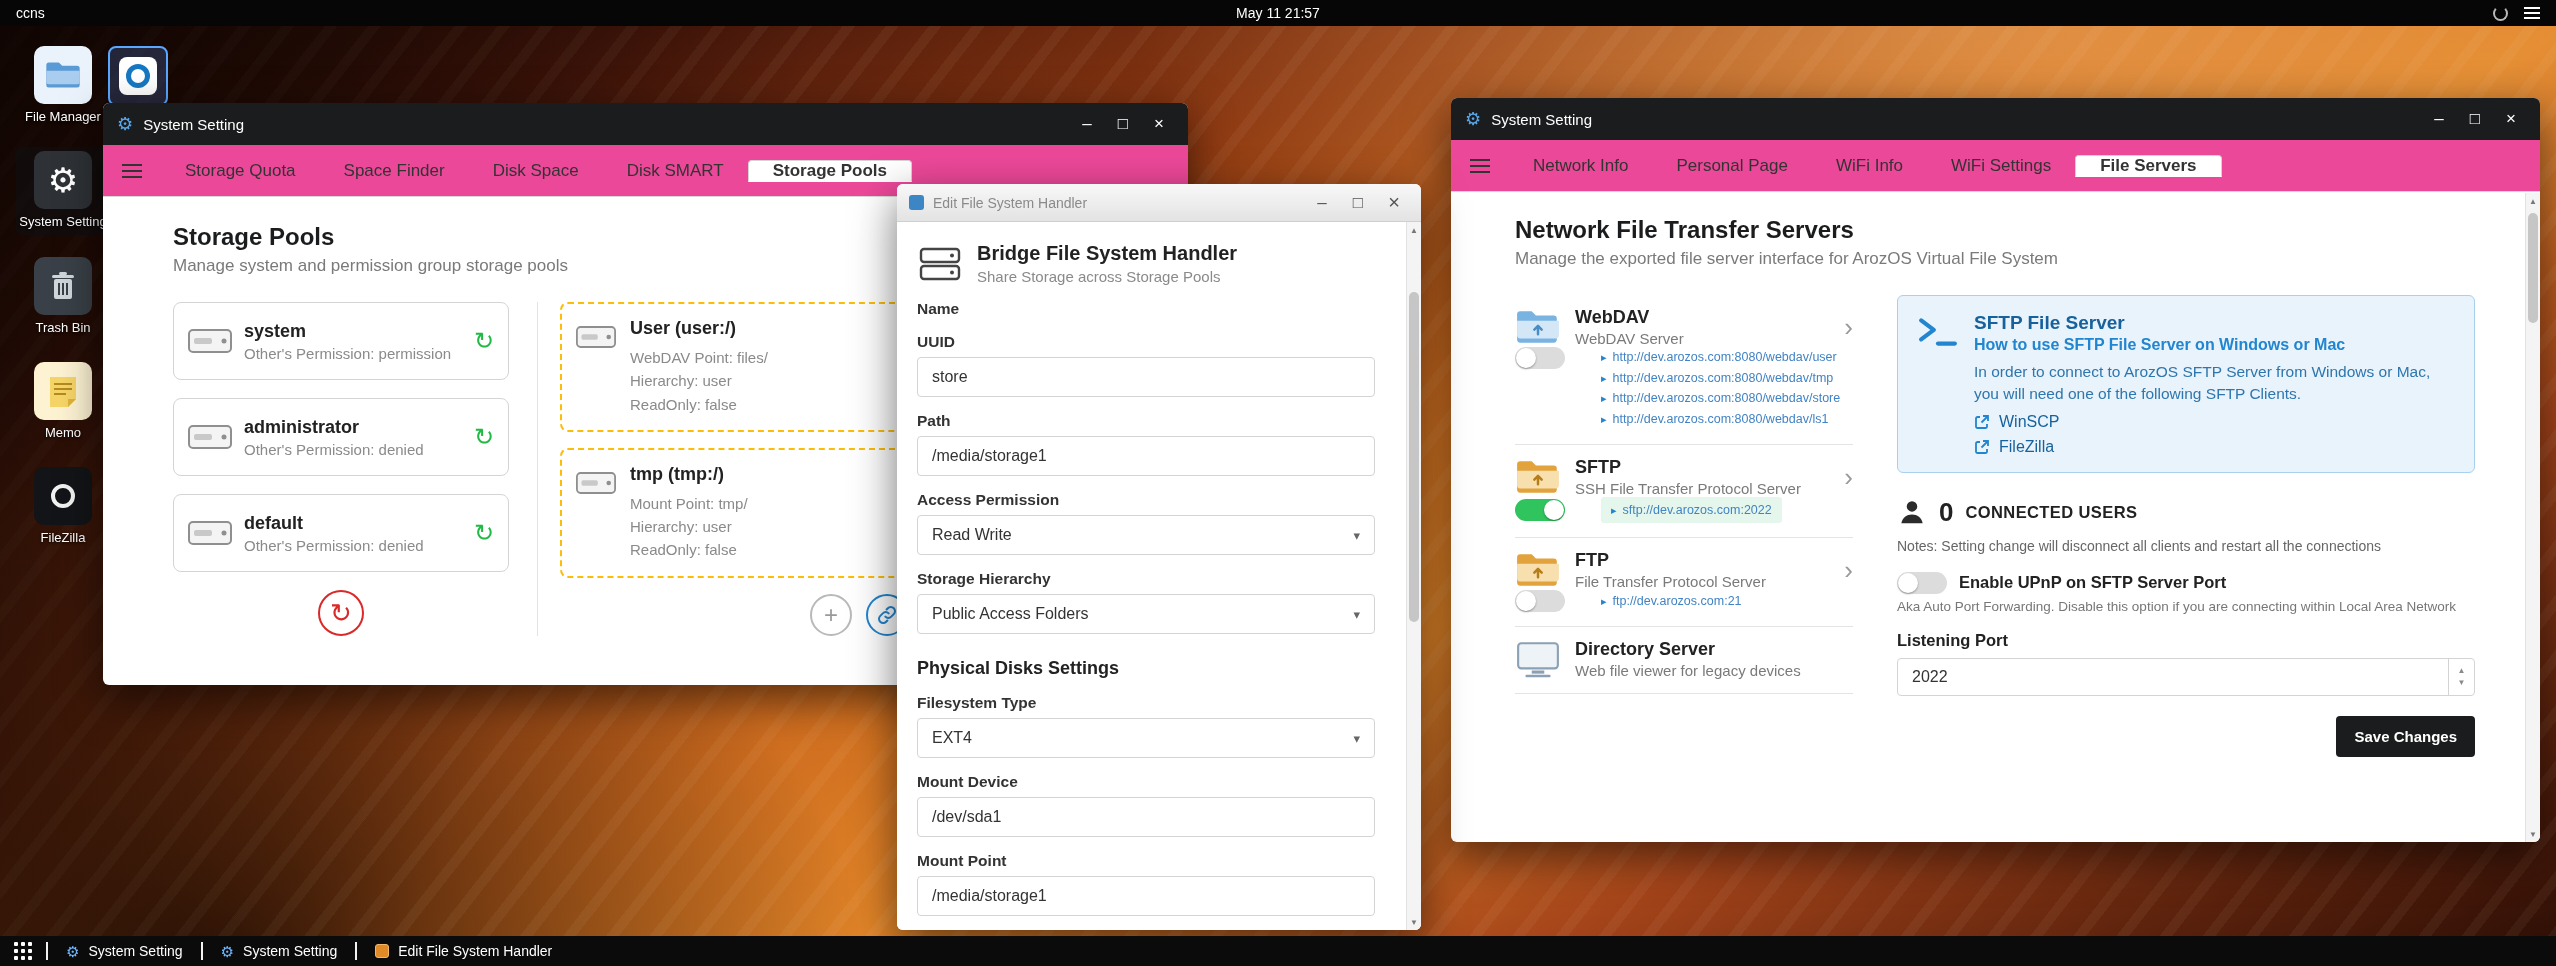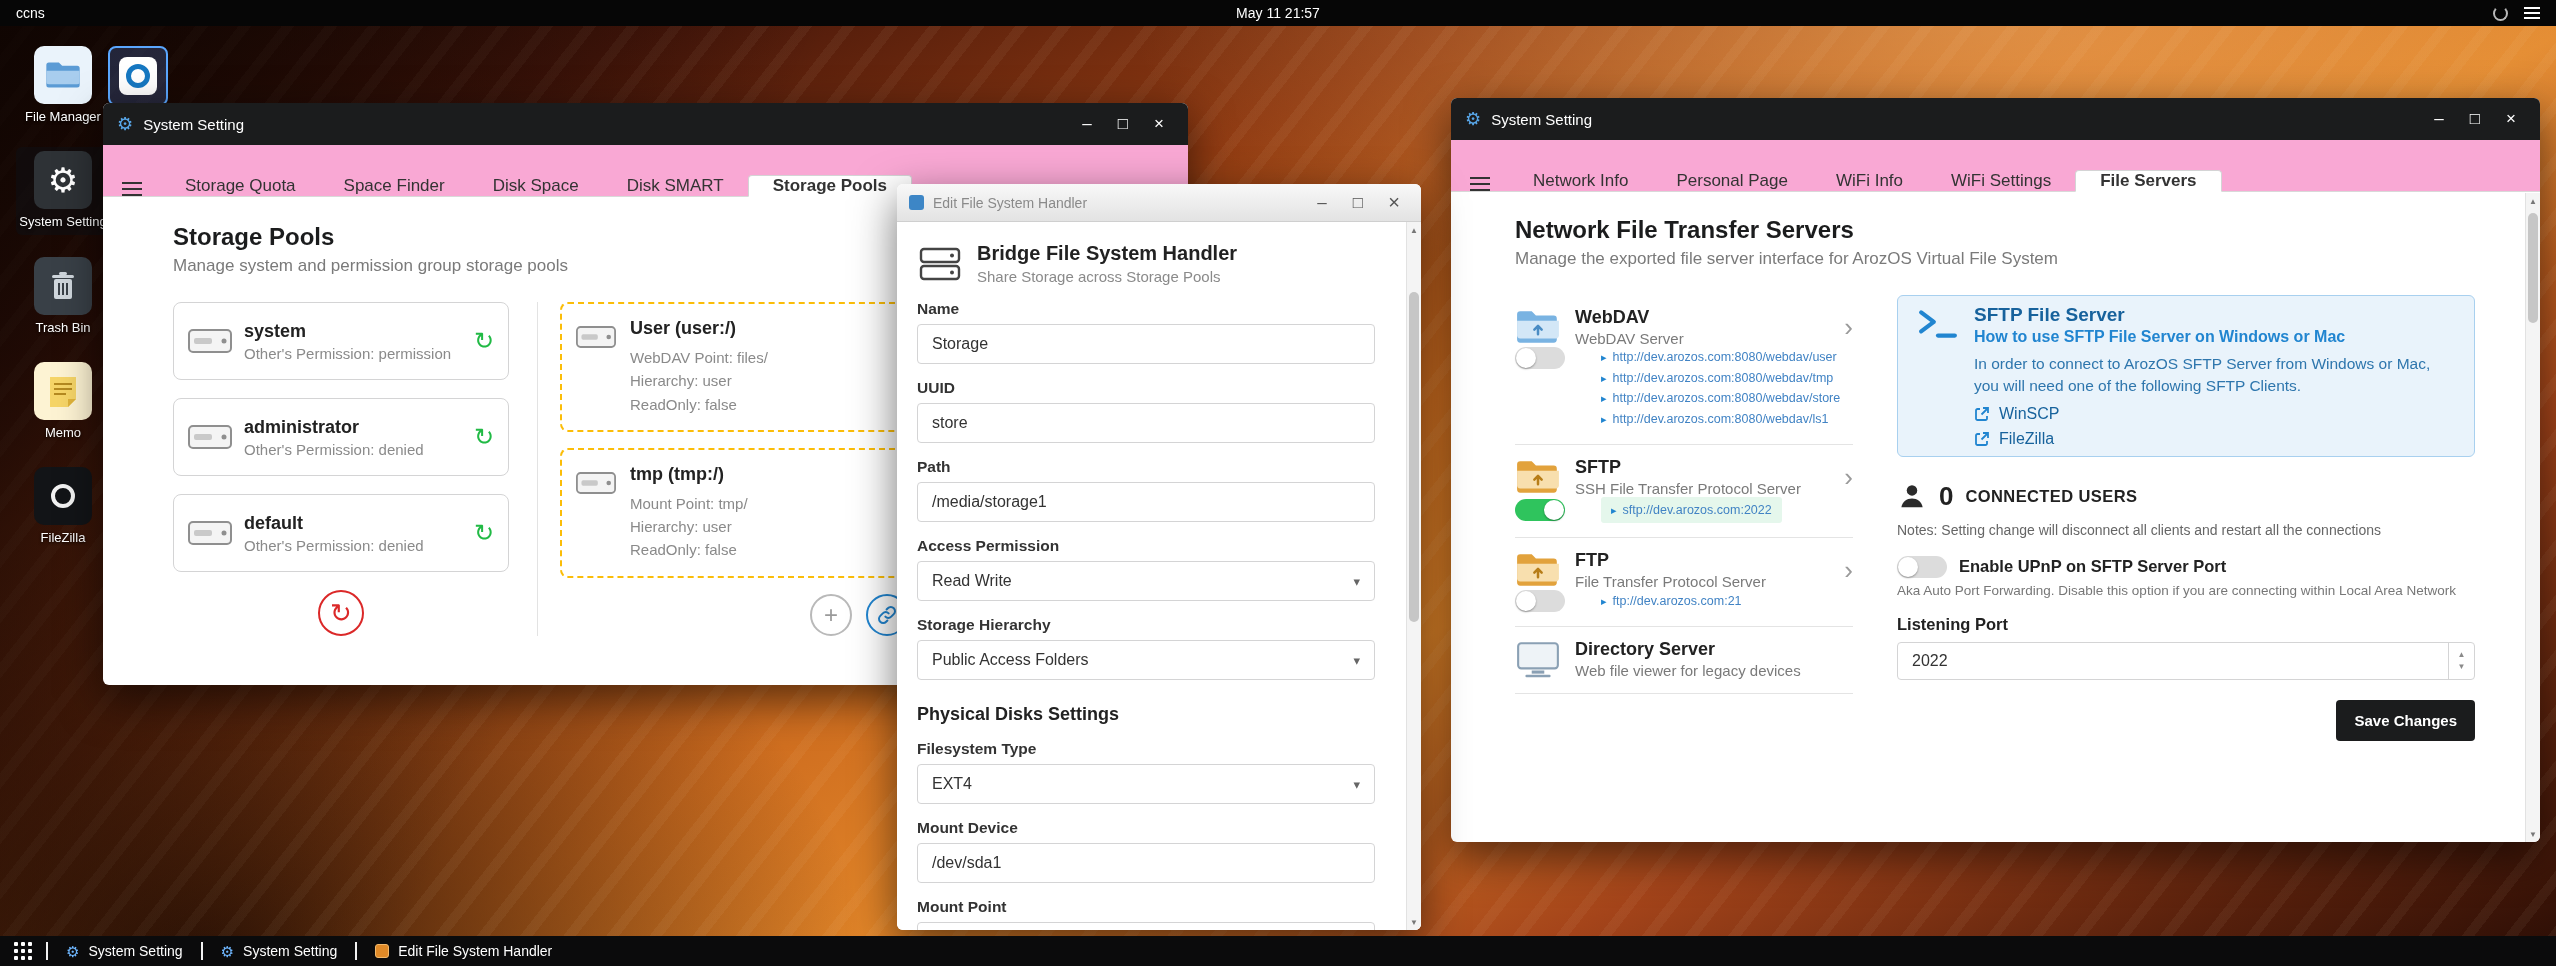--- a/index.html
+++ b/index.html
@@ -45,21 +45,21 @@
   .tbar-dark .wtitle { color:#fff; font-size:15px; }
   .tbar-icon { color:#58a6e8; font-size:18px; line-height:1; }
   .wbtns { margin-left:auto; display:flex; gap:6px; }
   .wbtn { width:30px; height:26px; display:flex; align-items:center; justify-content:center; color:#fff; font-size:17px; }
   .tbar-light { height:38px; background:linear-gradient(#f8f8f8,#e3e3e3); border-bottom:1px solid #cfcfcf;
     display:flex; align-items:center; padding:0 12px; gap:9px; }
   .tbar-light .wtitle { color:#8a8a8a; font-size:14px; }
   .tbar-light .wbtn { color:#555; }
   .blue-sq { width:15px; height:15px; background:#3d86c6; border-radius:3px; flex:none; }
 
-  .tabbar { height:52px; display:flex; align-items:flex-end; border-bottom:1px solid #d9d9d9; background:#f9a8d4; position:relative; }
+  .tabbar { height:52px; display:flex; align-items:center; border-bottom:1px solid #d9d9d9; background:#ec4899; position:relative; }
   .hamburger { width:58px; display:flex; flex-direction:column; align-items:center; justify-content:center; gap:4px; }
   .hamburger span { width:20px; height:2px; background:#333; display:block; }
   .tab { display:flex; align-items:center; padding:0 24px; font-size:17px; color:#333; position:relative; }
   .tab.active { font-weight:bold; border:1px solid #d4d4d5; border-bottom-color:#fff; margin-bottom:-1px;
     border-radius:4px 4px 0 0; background:#fff; }
 
   
   .sw-content { padding:26px 36px 0 70px; }
   .h1 { font-size:24px; font-weight:bold; color:#1b1c1d; }
   .hsub { font-size:17px; color:#7a7a7a; margin:5px 0 26px; }
@@ -113,21 +113,21 @@
   .link-row { font-size:12.5px; color:#4183c4; line-height:1.65; white-space:nowrap; }
   .link-row .bullet { color:#2185d0; margin-right:6px; font-size:11px; }
   .link-row.tinted { background:#e5f7ec; padding:3px 10px; border-radius:3px; }
   .sep { border:none; border-top:1px solid #e4e4e4; }
   .toggle { width:50px; height:22px; border-radius:11px; background:#dcdcdc; position:relative; flex:none; }
   .toggle::after { content:""; position:absolute; top:1px; left:1px; width:20px; height:20px; border-radius:50%;
     background:#fff; box-shadow:0 1px 2px rgba(0,0,0,.35); }
   .toggle.on { background:#2fc45d; }
   .toggle.on::after { left:auto; right:1px; }
   .info-col { margin-left:44px; width:578px; }
-  .info-box { background:#e9f3fb; border:1px solid #a8d0ef; border-radius:6px; padding:8px 20px; display:flex; gap:16px; }
+  .info-box { background:#e9f3fb; border:1px solid #a8d0ef; border-radius:6px; padding:16px 20px; display:flex; gap:16px; }
   .ib-title { font-size:19px; font-weight:bold; color:#17629c; }
   .ib-sub { font-size:16px; font-weight:bold; color:#2185d0; margin-top:2px; }
   .ib-body { font-size:15.5px; color:#2e76ad; line-height:1.45; margin-top:7px; }
   .client-row { display:flex; align-items:center; gap:9px; color:#17629c; font-size:16px; margin-top:7px; }
   .users-row { display:flex; align-items:center; gap:12px; margin-top:24px; }
   .users-count { font-size:26px; font-weight:bold; color:#222; }
   .users-label { font-size:16.5px; font-weight:bold; color:#222; letter-spacing:.4px;text-align:center; }
   .note { font-size:14px; color:#666; margin-top:10px; }
   .upnp-row { display:flex; align-items:center; gap:12px; margin-top:18px; }
   .upnp-label { font-size:16.5px; font-weight:bold; color:#222; }
@@ -346,21 +346,20 @@
             <circle cx="35" cy="11.5" r="2" fill="#444"></circle>
             <circle cx="35" cy="28.5" r="2" fill="#444"></circle>
           </svg>
         <span>
           <div class="ew-title">Bridge File System Handler</div>
           <div class="ew-sub">Share Storage across Storage Pools</div>
         </span>
       </div>
 
       <div class="flabel">Name</div>
-      <input class="finput" value="Storage" style="">
 
       <div class="flabel">UUID</div>
       <input class="finput" value="store" style="">
 
       <div class="flabel">Path</div>
       <input class="finput" value="/media/storage1" style="">
 
       <div class="flabel">Access Permission</div>
       <div class="fselect">
         <span>Read Write</span>

